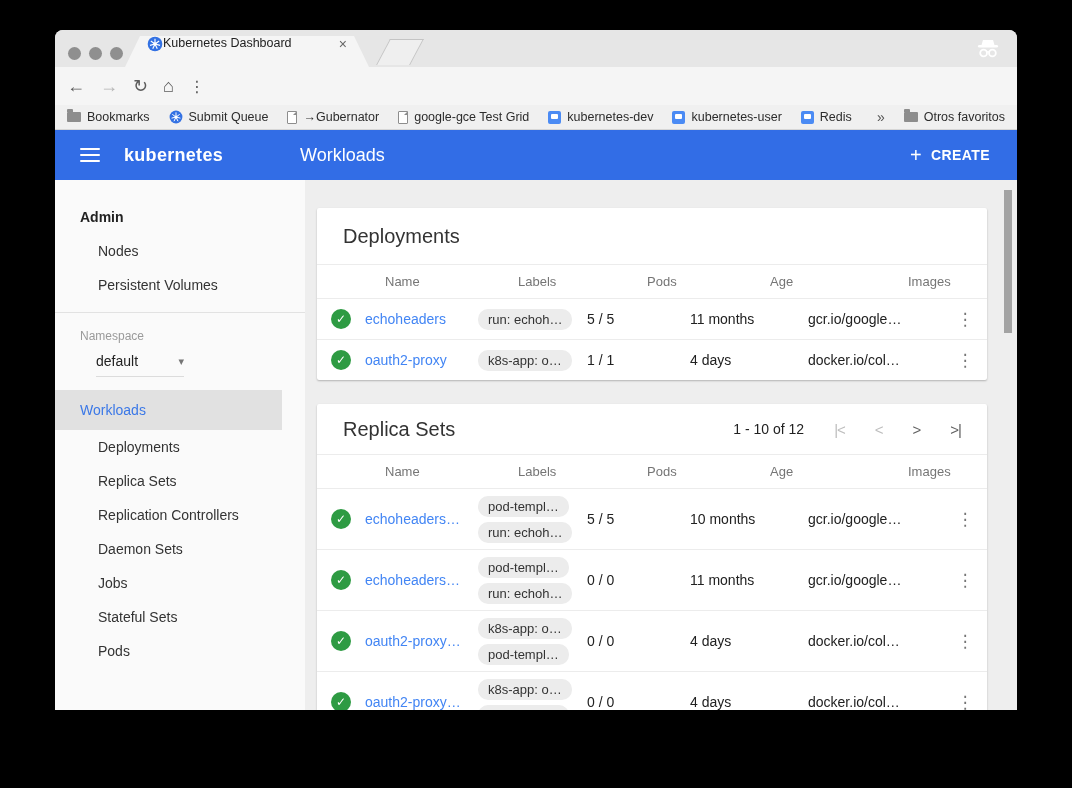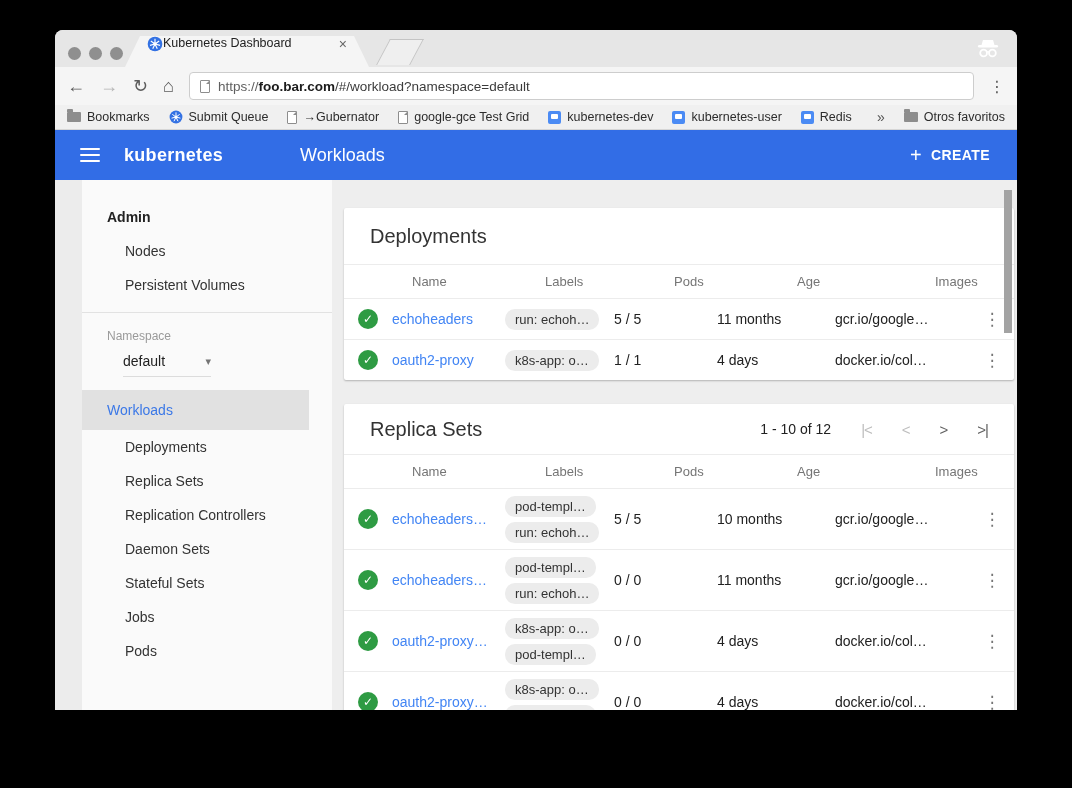--- a/index.html
+++ b/index.html
@@ -48,21 +48,21 @@
   .hamburger { margin-left:25px; width:20px; display:flex; flex-direction:column; gap:4px; }
   .hamburger i { display:block; height:2px; background:#fff; border-radius:1px; }
   .brand { margin-left:24px; font-size:18px; font-weight:bold; letter-spacing:.3px; }
   .page-title { margin-left:77px; font-size:18px; font-weight:500; }
   .create-btn { margin-left:auto; margin-right:27px; display:flex; align-items:center; gap:9px;
                 font-size:14px; font-weight:bold; letter-spacing:.4px; }
   .create-plus { font-size:20px; font-weight:normal; }
 
   
   .appbody { display:flex; height:530px; }
-  .sidebar { width:250px; flex:none; background:#fafafa; padding-top:20px; font-size:14px; color:#333;margin-left:27px; }
+  .sidebar { width:250px; flex:none; background:#fafafa; padding-top:20px; font-size:14px; color:#333; }
   .side-head { padding:9px 0 9px 25px; font-weight:bold; color:#222; }
   .side-item { padding:9px 0 9px 43px; }
   .side-div { border-top:1px solid #e2e2e2; margin-top:10px; }
   .ns-label { padding:16px 0 2px 25px; font-size:12px; color:#9a9a9a; }
   .ns-select { margin-left:41px; width:88px; border-bottom:1px solid #dcdcdc; padding:8px 0 7px 0;
                display:flex; justify-content:space-between; align-items:center; color:#222; }
   .ns-caret { color:#757575; font-size:11px; }
   .side-selected { margin-top:13px; margin-right:23px; background:#e1e1e1; color:#3b78e7; padding:12px 0 12px 25px; }
 
   .main { flex:1; background:#eeeeee; padding:28px 0 0 12px; position:relative; overflow:hidden; }
@@ -138,28 +138,20 @@
       <circle cx="17.4" cy="17" r="3.4" fill="none" stroke="#fff" stroke-width="1.8"></circle>
       <path d="M12 16.2 Q13 15.4 14 16.2" fill="none" stroke="#fff" stroke-width="1.5"></path>
     </svg>
   </div>
 
   <div class="toolbar">
     <span class="navic">←</span>
     <span class="navic disabled">→</span>
     <span class="navic">↻</span>
     <span class="navic">⌂</span>
-    <div class="urlbar">
-      <span class="doc-icon"></span>
-      <span style="display:flex; min-width:0;">
-        <span class="url-scheme">https://</span>
-          <span class="url-domain">foo.bar.com</span>
-          <span class="url-path">/#/workload?namespace=default</span>
-      </span>
-    </div>
     <span class="kebab">⋮</span>
   </div>
 
   <div class="bookmarks">
     <span class="bm">
       <span class="folder-icon"></span>
       <span>Bookmarks</span>
     </span>
     <span class="bm">
       <svg class="k8s-14" viewBox="0 0 24 24">
@@ -217,22 +209,22 @@
       <div class="ns-label">Namespace</div>
       <div class="ns-select">
         <span>default</span>
         <span class="ns-caret">▾</span>
       </div>
       <div class="side-selected">Workloads</div>
       <div class="side-item">Deployments</div>
       <div class="side-item">Replica Sets</div>
       <div class="side-item">Replication Controllers</div>
       <div class="side-item">Daemon Sets</div>
+      <div class="side-item">Jobs</div>
       <div class="side-item">Stateful Sets</div>
-      <div class="side-item">Jobs</div>
       <div class="side-item">Pods</div>
     </div>
 
     <div class="main">
 
       <div class="card">
         <div class="card-head">
           <span class="card-title">Deployments</span>
         </div>
         <div class="trow thead">

